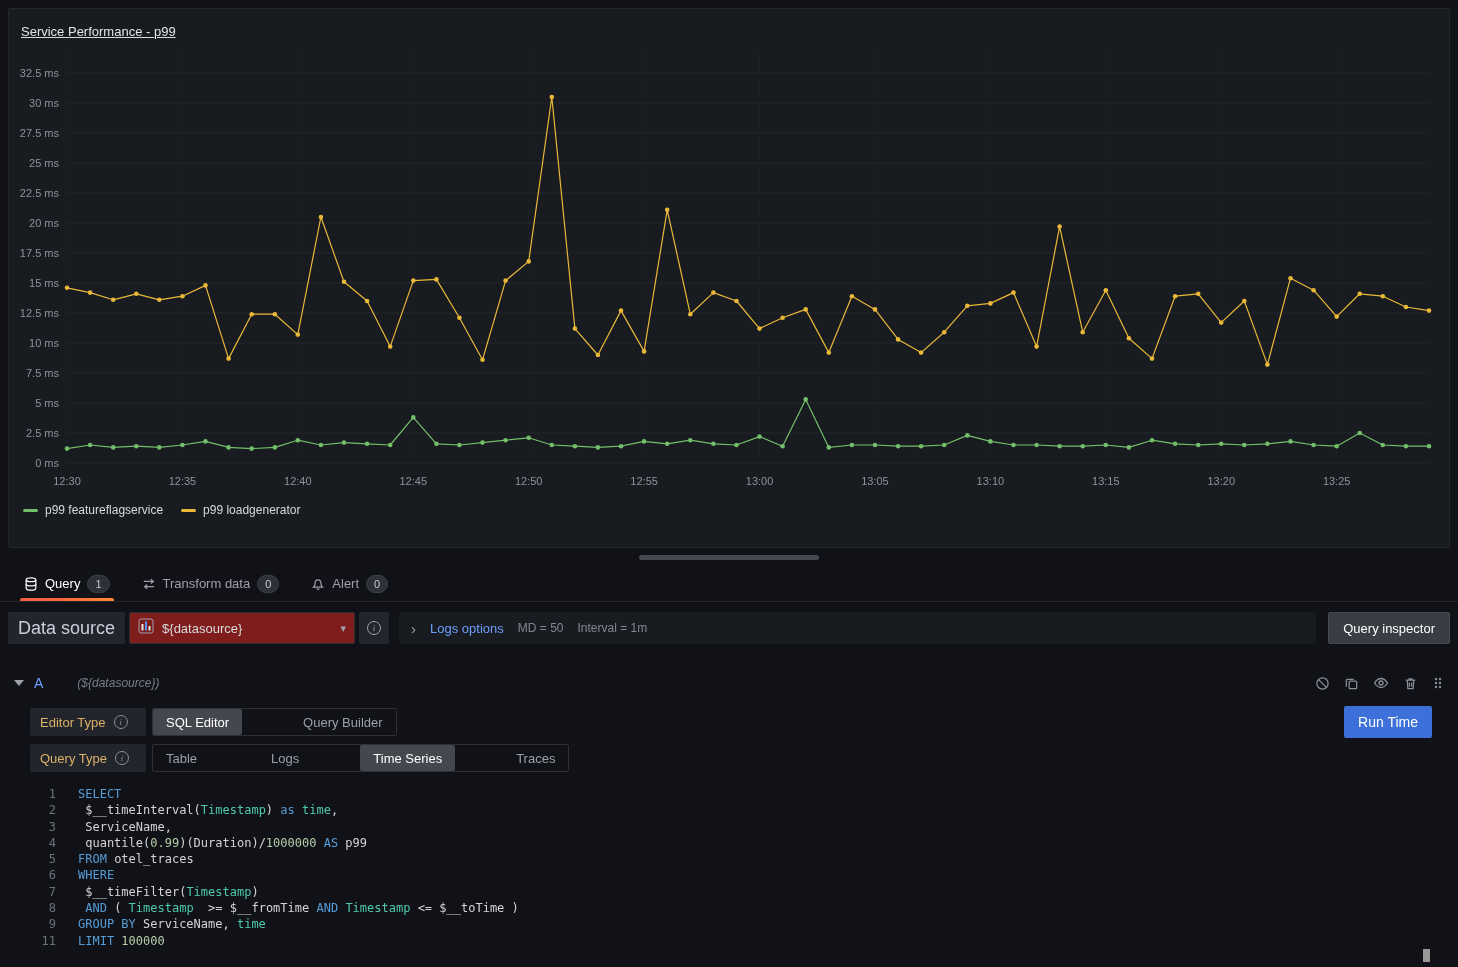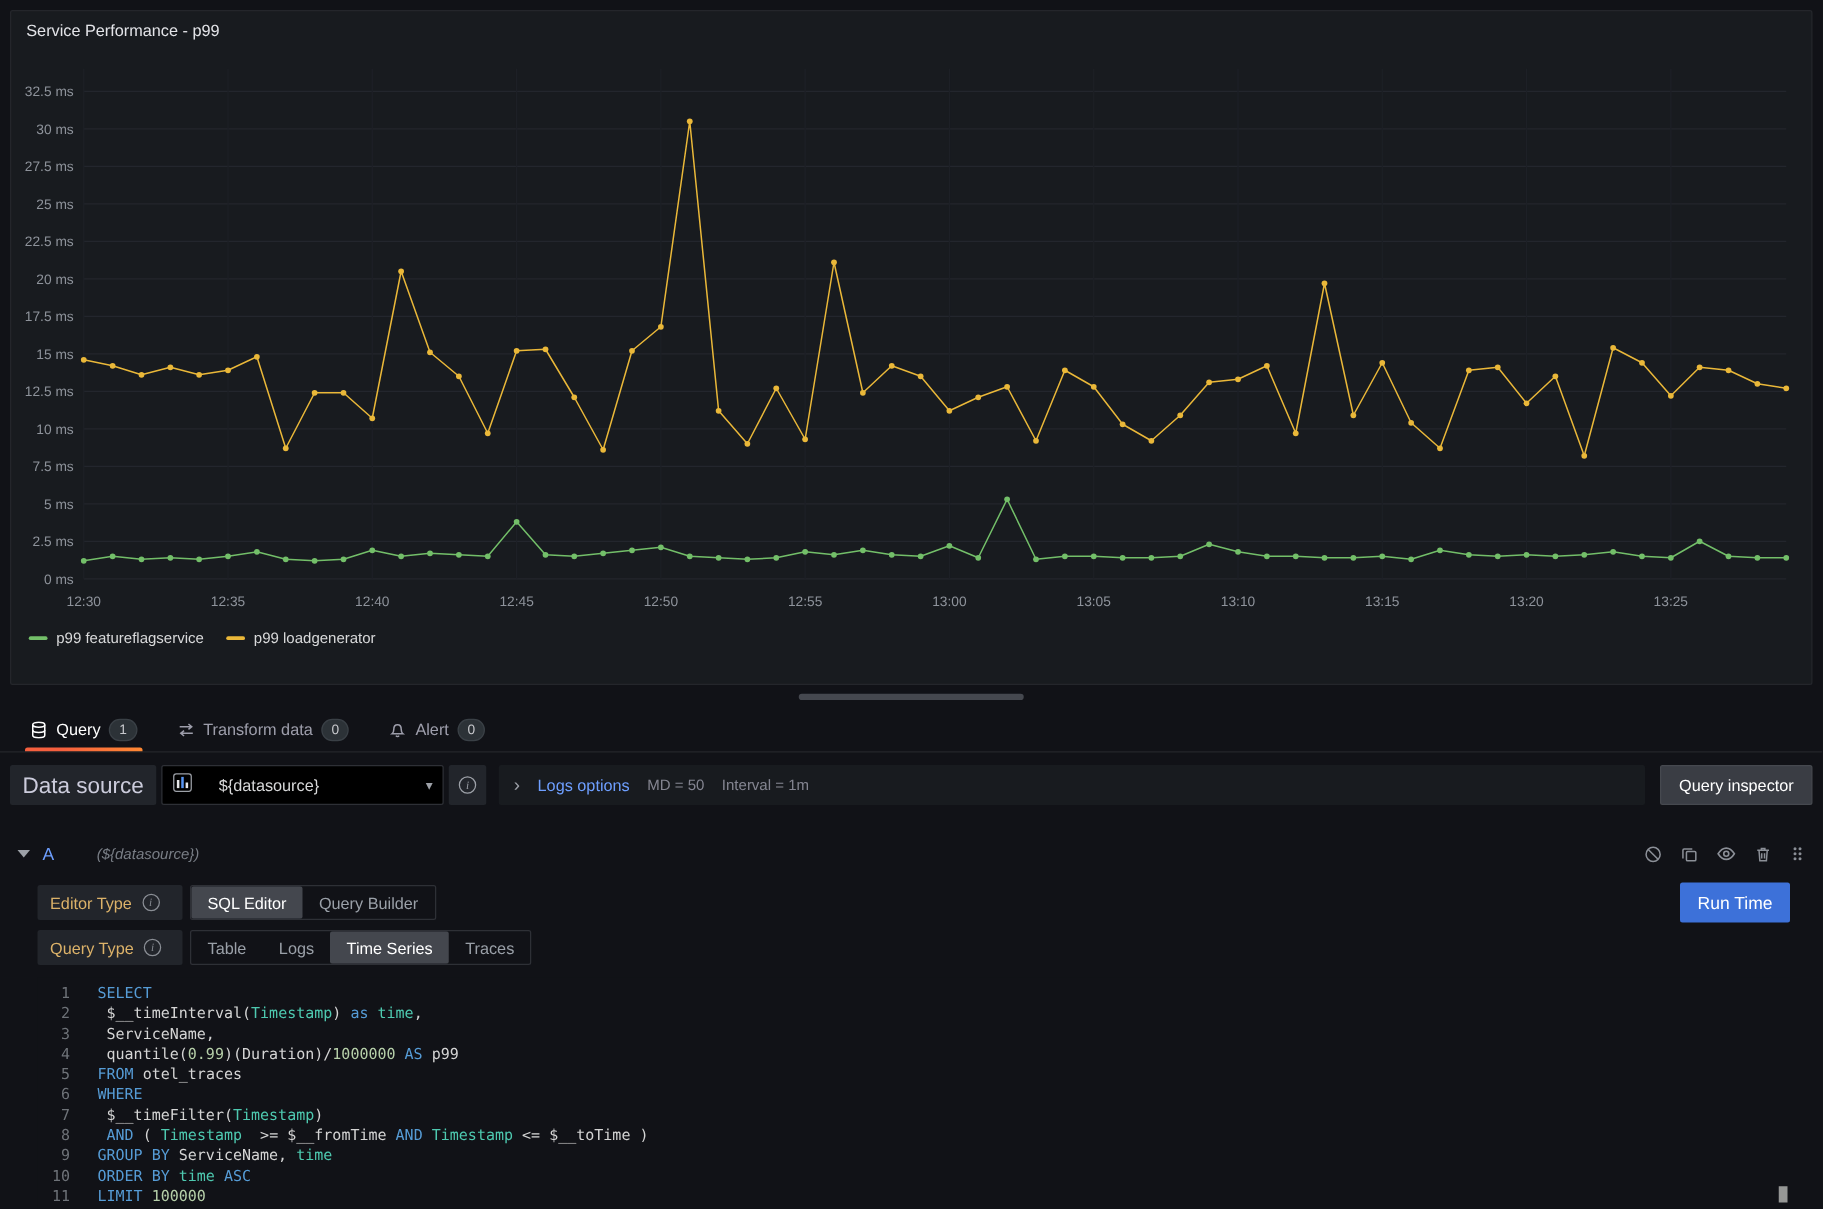--- a/index.html
+++ b/index.html
@@ -1,21 +1,21 @@
 <!DOCTYPE html>
 <html><head>
 <meta charset="utf-8">
 <style>
   * { margin:0; padding:0; box-sizing:border-box; }
   html,body { width:1458px; height:967px; background:#111217; overflow:hidden;
     font-family:"Liberation Sans","DejaVu Sans",sans-serif; color:#d8d9da; }
 
   
   .panel { margin:8px 8px 0 8px; height:540px; background:#181b1f; border:1px solid #24262b; border-radius:2px; display:flex; flex-direction:column; }
-  .panel-header { height:30px; display:flex; align-items:center; padding:0 12px; }
+  .panel-header { height:30px; display:flex; align-items:flex-end; padding:0 12px;text-decoration:underline; }
   .panel-title { font-size:13px; font-weight:500; color:#e3e4e8; }
   #chart-svg { display:block; }
   #chart-svg text { font-family:"Liberation Sans","DejaVu Sans",sans-serif; }
   .legend { display:flex; gap:18px; align-items:center; padding:2px 0 0 14px; }
   .legend-item { display:flex; align-items:center; gap:7px; font-size:12px; color:#d8d9da; cursor:pointer; }
   .legend-swatch { width:15px; height:3px; border-radius:2px; display:inline-block; }
 
   
   .h-scrollbar { width:180px; height:5px; border-radius:3px; background:#45484f; margin:7px auto 6px auto; }
 
@@ -24,21 +24,21 @@
   .tab { display:flex; align-items:center; gap:7px; padding:0 14px; font-size:13px; color:rgba(204,204,220,.75); position:relative; cursor:pointer; }
   .tab.active { color:#ffffff; }
   .tab.active::after { content:""; position:absolute; left:10px; right:10px; bottom:0; height:3px; border-radius:2px 2px 0 0;
     background:linear-gradient(90deg,#f55f3e 30%,#ff8833 99%); }
   .tab .icon svg { display:block; }
   .badge { font-size:11px; line-height:16px; padding:0 7px; border-radius:9px; background:#2c3237; border:1px solid #3a4046; color:#c7c8cc; }
 
   
   .ds-row { display:flex; align-items:center; margin:10px 8px 0 8px; height:32px; gap:4px; }
   .ds-label { background:#22252b; border-radius:2px; height:32px; display:flex; align-items:center; padding:0 10px; font-size:18px; color:#ccccdc; }
-  .ds-picker { width:226px; height:32px; background:#000000; border:1px solid #2e3036; border-radius:2px; display:flex; align-items:center; gap:21px; padding:0 8px; cursor:pointer; }
+  .ds-picker { width:226px; height:32px; background:#7f1d1d; border:1px solid #2e3036; border-radius:2px; display:flex; align-items:center; gap:8px; padding:0 8px; cursor:pointer; }
   .ds-picker .value { flex:1; font-size:13px; color:#d8d9da; white-space:nowrap; overflow:hidden; }
   .chev-down { color:#9da1a8; font-size:11px; }
   .sq-btn { width:30px; height:32px; background:#22252b; border-radius:2px; display:flex; align-items:center; justify-content:center; color:#9da1a8; cursor:pointer; }
   .circle-i { width:14px; height:14px; border:1px solid currentColor; border-radius:50%; font-size:9px; line-height:12px; text-align:center; font-style:italic; font-family:"Liberation Serif",serif; }
   .q-options { flex:1; height:32px; margin-left:6px; background:#181b1f; border-radius:2px; display:flex; align-items:center; gap:14px; padding:0 12px; cursor:pointer; }
   .q-options .chev { color:#9da1a8; font-size:15px; line-height:1; }
   .q-options .link { color:#6e9fff; font-size:13px; font-weight:500; }
   .q-options .meta { color:rgba(204,204,220,.6); font-size:12px; }
   .btn-secondary { margin-left:8px; height:32px; padding:0 14px; background:#3a3d44; border:1px solid #46494f; border-radius:2px; color:#ffffff; font-size:13px; font-weight:500; display:flex; align-items:center; cursor:pointer; }
 
@@ -50,21 +50,21 @@
   .ds-hint { font-style:italic; color:#797e86; font-size:12px; margin-left:24px; }
   .qh-actions { margin-left:auto; display:flex; align-items:center; gap:14px; }
   .icon-btn { background:none; border:none; color:#8b8f97; cursor:pointer; display:flex; align-items:center; padding:0; }
   .icon-btn svg { display:block; }
 
   
   .query-body { padding:8px 0 0 16px; }
   .ed-row { display:flex; align-items:center; gap:6px; margin-bottom:6px; }
   .field-label { background:#22252b; border-radius:2px; height:28px; min-width:116px; display:flex; align-items:center; gap:8px; padding:0 10px; font-size:13px; color:#dcb269; }
   .field-label .circle-i { color:#8a8e95; }
-  .radio-group { display:flex; height:28px; background:#111217; border:1px solid #2e3036; border-radius:2px; overflow:hidden; }
+  .radio-group { display:flex; height:28px; background:#111217; border:1px solid #2e3036; border-radius:2px; overflow:hidden;gap:48px; }
   .radio-option { padding:0 13px; display:flex; align-items:center; font-size:13px; color:#9aa0a8; cursor:pointer; background:transparent; border:none; }
   .radio-option.active { background:#44474e; color:#ffffff; border-radius:2px; }
   .btn-primary { margin-left:auto; margin-right:12px; height:32px; padding:0 14px; background:#3d71d9; border:none; border-radius:2px; color:#fff; font-size:14px; font-weight:500; cursor:pointer; }
 
   
   .sql-editor { position:relative; margin:10px 12px 0 0; background:#111217; padding:4px 0 10px 0; min-height:188px;
     font-family:"DejaVu Sans Mono","Liberation Mono",monospace; font-size:12px; }
   .code-line { display:flex; line-height:16.3px; white-space:pre; }
   .line-number { width:48px; text-align:right; padding-right:22px; color:#6e7278; flex:none; }
   .tok-kw { color:#569cd6; }
@@ -416,21 +416,20 @@
         <div id="sql-code">
             <div class="code-line"><span class="line-number">1</span><span><span class="tok-kw">SELECT</span></span></div>
             <div class="code-line"><span class="line-number">2</span><span><span class="tok-pl"> $__timeInterval(</span><span class="tok-ty">Timestamp</span><span class="tok-pl">) </span><span class="tok-kw">as</span><span class="tok-pl"> </span><span class="tok-ty">time</span><span class="tok-pl">,</span></span></div>
             <div class="code-line"><span class="line-number">3</span><span><span class="tok-pl"> ServiceName,</span></span></div>
             <div class="code-line"><span class="line-number">4</span><span><span class="tok-pl"> quantile(</span><span class="tok-nu">0.99</span><span class="tok-pl">)(Duration)/</span><span class="tok-nu">1000000</span><span class="tok-pl"> </span><span class="tok-kw">AS</span><span class="tok-pl"> p99</span></span></div>
             <div class="code-line"><span class="line-number">5</span><span><span class="tok-kw">FROM</span><span class="tok-pl"> otel_traces</span></span></div>
             <div class="code-line"><span class="line-number">6</span><span><span class="tok-kw">WHERE</span></span></div>
             <div class="code-line"><span class="line-number">7</span><span><span class="tok-pl"> $__timeFilter(</span><span class="tok-ty">Timestamp</span><span class="tok-pl">)</span></span></div>
             <div class="code-line"><span class="line-number">8</span><span><span class="tok-pl"> </span><span class="tok-kw">AND</span><span class="tok-pl"> ( </span><span class="tok-ty">Timestamp</span><span class="tok-pl">  &gt;= $__fromTime </span><span class="tok-kw">AND</span><span class="tok-pl"> </span><span class="tok-ty">Timestamp</span><span class="tok-pl"> &lt;= $__toTime )</span></span></div>
             <div class="code-line"><span class="line-number">9</span><span><span class="tok-kw">GROUP BY</span><span class="tok-pl"> ServiceName,</span><span class="tok-ty"> time</span></span></div>
-            <div class="code-line"><span class="line-number">10</span><span><span class="tok-kw">ORDER BY</span><span class="tok-ty"> time</span><span class="tok-kw"> ASC</span></span></div>
             <div class="code-line"><span class="line-number">11</span><span><span class="tok-kw">LIMIT</span><span class="tok-pl"> </span><span class="tok-nu">100000</span></span></div>
           </div>
         <div class="cursor-marker" style="top: 167px;"></div>
       </div>
     </div>
   </div>
 
 </div>
 
 </body></html>

